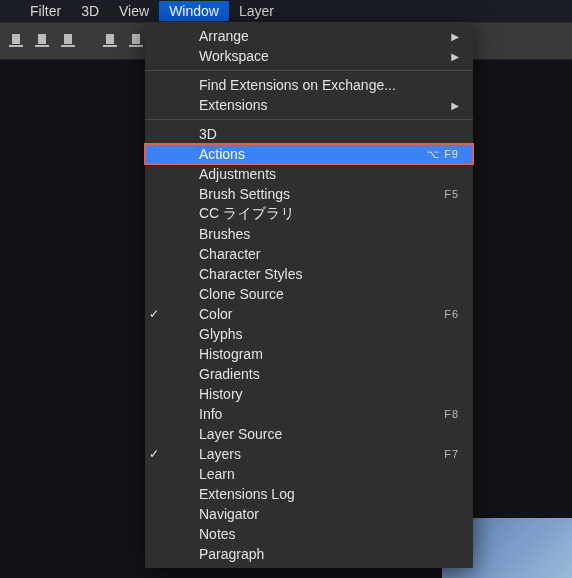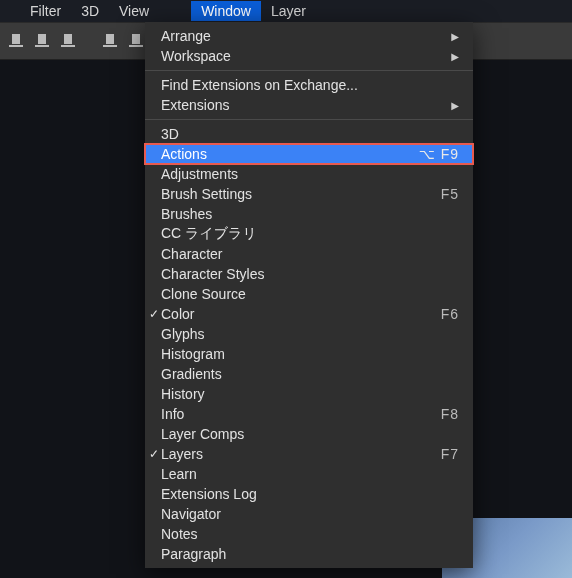--- a/index.html
+++ b/index.html
@@ -21,21 +21,20 @@
       padding: 0 20px;
     }
     .menubar-item {
       padding: 2px 10px;
       color: #d5d5d5;
       cursor: default;
     }
     .menubar-item.active {
       background: #0a5dd6;
       color: #fff;
-      margin-left: 32px;
     }
     .toolbar {
       height: 38px;
       background: #3a3a3a;
       border-top: 1px solid #2a2a2a;
       border-bottom: 1px solid #222;
       display: flex;
       align-items: center;
       padding: 0 6px;
       gap: 6px;
@@ -108,23 +107,24 @@
     .check-col {
       width: 14px;
       text-align: center;
       font-size: 12px;
       margin-left: 2px;
       flex-shrink: 0;
     }
     .label-col {
       flex: 1;
       padding-left: 0px;
+      margin-left: 38px;
     }
     .shortcut-col {
-      font-size: 14px;
+      font-size: 11px;
       color: #bbb;
       letter-spacing: 1px;
     }
     .menu-item.highlight .shortcut-col {
       color: #e8e8e8;
     }
     .submenu-arrow {
       font-size: 10px;
       color: #ccc;
       width: 10px;
@@ -196,25 +196,25 @@
       <span class="check-col"></span>
       <span class="label-col">Adjustments</span>
     </div>
     <div class="menu-item">
       <span class="check-col"></span>
       <span class="label-col">Brush Settings</span>
       <span class="shortcut-col">F5</span>
     </div>
     <div class="menu-item">
       <span class="check-col"></span>
+      <span class="label-col">CC ライブラリ</span>
+    </div>
+    <div class="menu-item">
+      <span class="check-col"></span>
       <span class="label-col">Brushes</span>
-    </div>
-    <div class="menu-item">
-      <span class="check-col"></span>
-      <span class="label-col">CC ライブラリ</span>
     </div>
     <div class="menu-item">
       <span class="check-col"></span>
       <span class="label-col">Character</span>
     </div>
     <div class="menu-item">
       <span class="check-col"></span>
       <span class="label-col">Character Styles</span>
     </div>
     <div class="menu-item">
@@ -242,21 +242,21 @@
       <span class="check-col"></span>
       <span class="label-col">History</span>
     </div>
     <div class="menu-item">
       <span class="check-col"></span>
       <span class="label-col">Info</span>
       <span class="shortcut-col">F8</span>
     </div>
     <div class="menu-item">
       <span class="check-col"></span>
-      <span class="label-col">Layer Comps</span>
+      <span class="label-col">Layer Source</span>
     </div>
     <div class="menu-item">
       <span class="check-col">✓</span>
       <span class="label-col">Layers</span>
       <span class="shortcut-col">F7</span>
     </div>
     <div class="menu-item">
       <span class="check-col"></span>
       <span class="label-col">Learn</span>
     </div>

